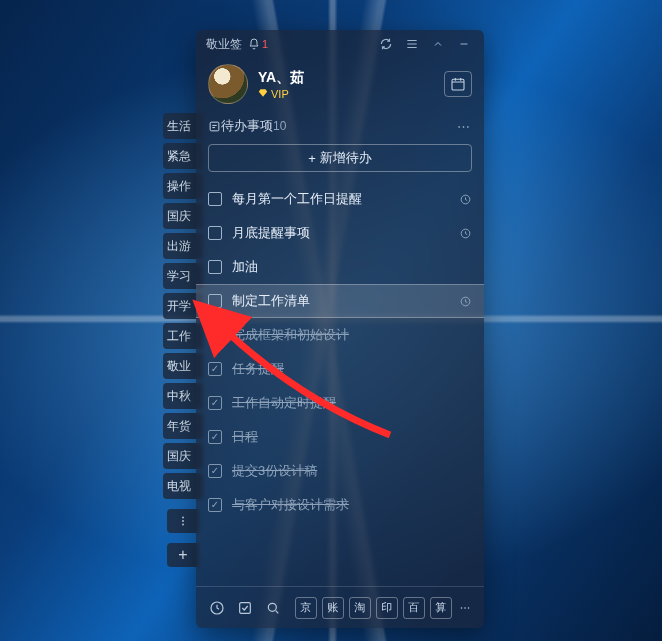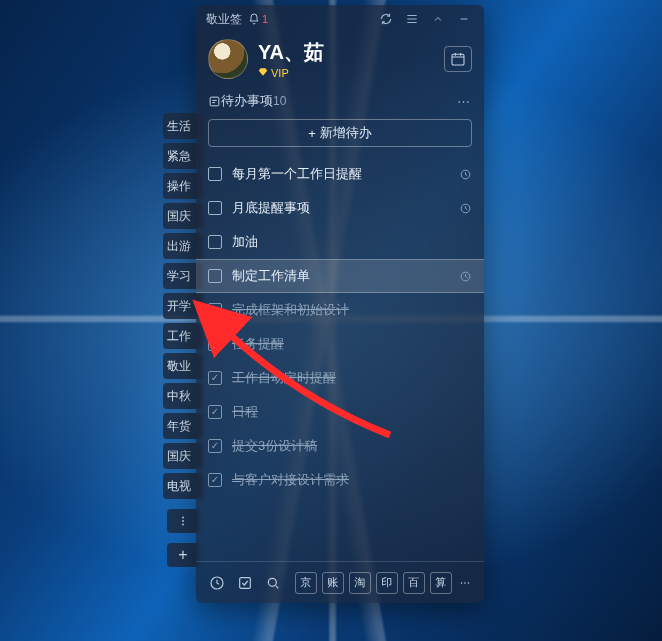--- a/index.html
+++ b/index.html
@@ -54,21 +54,21 @@
     border-radius: 4px 0 0 4px;
     color: #d8e4f0;
     display: flex; align-items: center; justify-content: center;
     cursor: pointer;
     margin-top: 6px;
   }
 
   
   .panel {
     position: absolute;
-    left: 196px; top: 5px;
+    left: 196px; top: 30px;
     width: 288px; height: 598px;
     background: rgba(26, 38, 58, 0.72);
     backdrop-filter: blur(2px);
     border-radius: 6px;
     box-shadow: 0 8px 30px rgba(0,0,0,0.45);
     display: flex; flex-direction: column;
     color: #e8eef5;
     font-size: 13px;
     z-index: 3;
   }
@@ -96,21 +96,21 @@
     display: flex; align-items: center;
     padding: 6px 12px 10px 12px;
     gap: 10px;
   }
   .avatar {
     width: 40px; height: 40px; border-radius: 50%;
     background: radial-gradient(circle at 35% 30%, #f3e9d0 0 22%, #7b5a2e 23% 60%, #2e3a22 61% 100%);
     border: 1px solid rgba(255,255,255,0.25);
   }
   .profile-text { display: flex; flex-direction: column; gap: 1px; }
-  .username { font-size: 20px; font-weight: 600; color: #fff; }
+  .username { font-size: 14px; font-weight: 600; color: #fff; }
   .vip {
     font-size: 11px; color: #ffcf3f; display: flex; align-items: flex-start; gap: 3px;
   }
   .cal-btn {
     margin-left: auto;
     width: 28px; height: 26px;
     border: 1px solid rgba(255,255,255,0.35);
     border-radius: 4px;
     display: flex; align-items: center; justify-content: center;
     color: #c5d4e4; cursor: pointer;

